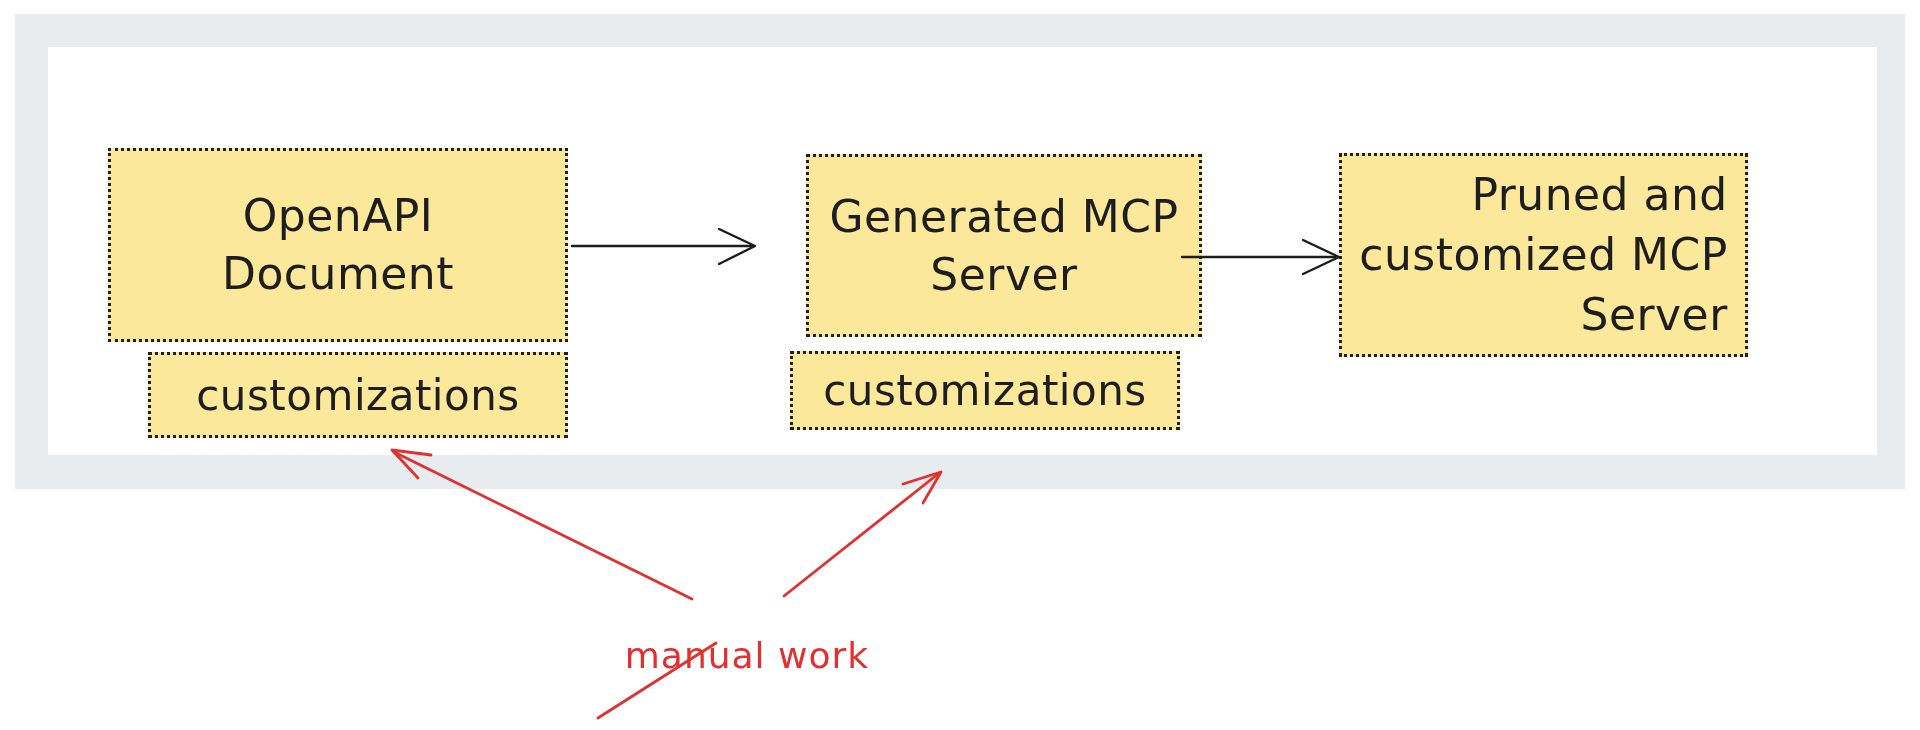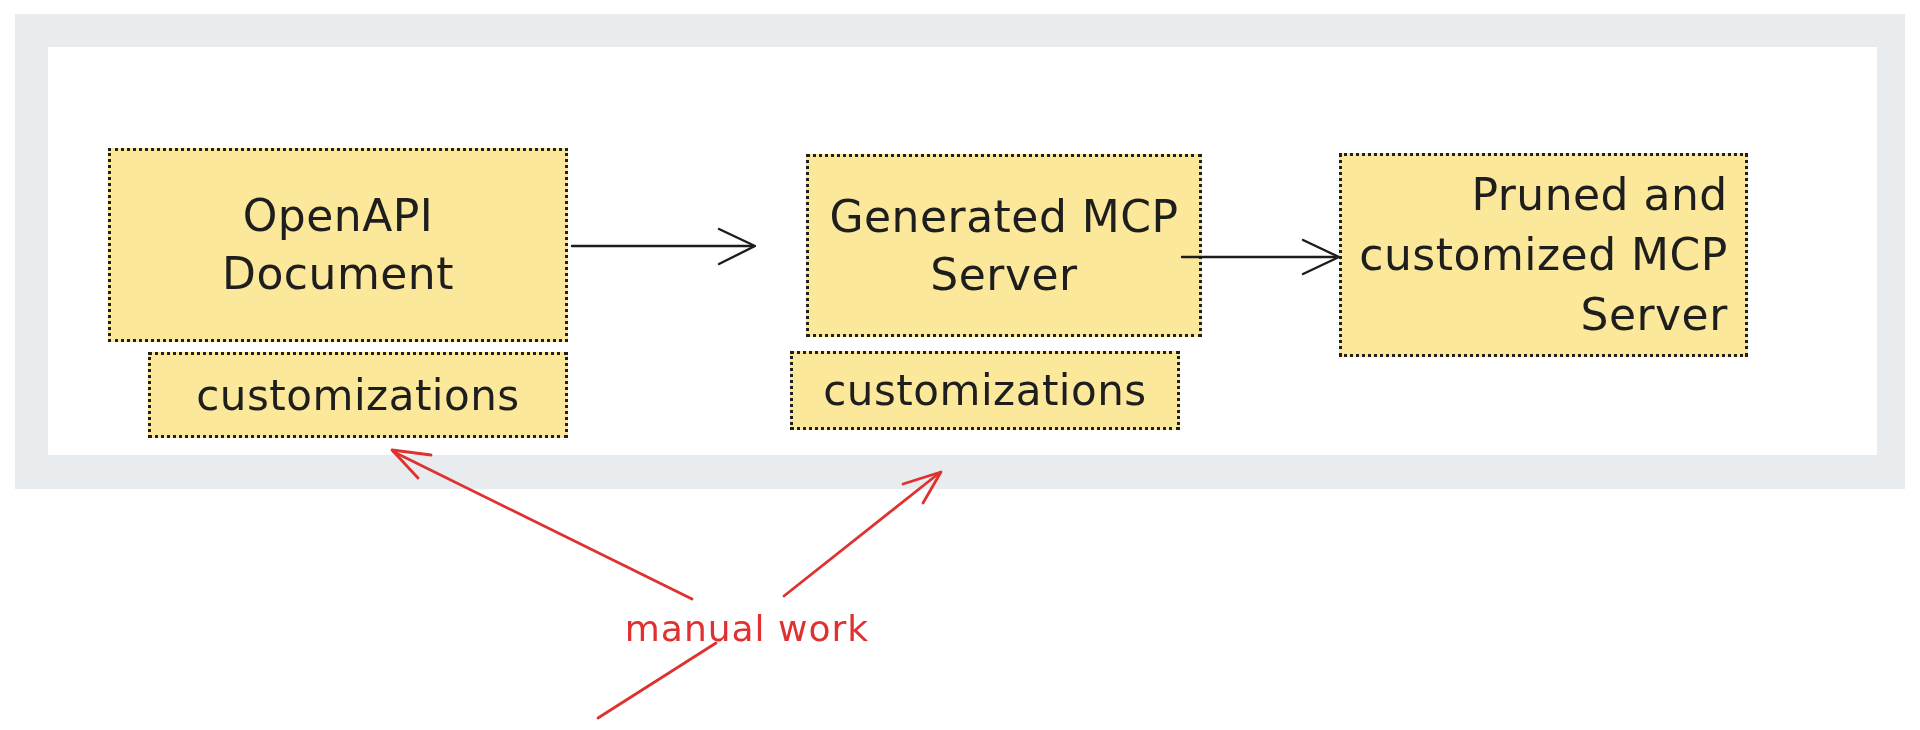--- a/index.html
+++ b/index.html
@@ -36,21 +36,21 @@
   #node-custom-left  { left:148px;  top:352px; width:420px; height:86px;  font-size:42px; }
   #node-generated    { left:766px;  top:154px; width:396px; height:183px; font-size:44px; line-height:58px;margin-left:40px; }
   #node-custom-right { left:790px;  top:351px; width:390px; height:79px;  font-size:42px; }
   #node-pruned       { left:1339px; top:153px; width:409px; height:204px; font-size:44px; line-height:60px;text-align:right; }
   svg.overlay {
     position:absolute; left:0; top:0;
     width:1920px; height:730px;
     pointer-events:none;
   }
   .manual-work {
-    position:absolute; left:617px; top:608px; width:260px;
+    position:absolute; left:617px; top:635px; width:260px;
     text-align:center;
     font-size:36px;
     color:#e03131;
     letter-spacing:1px;
   }
 </style>
 </head>
 <body>
 
 <div class="frame">

